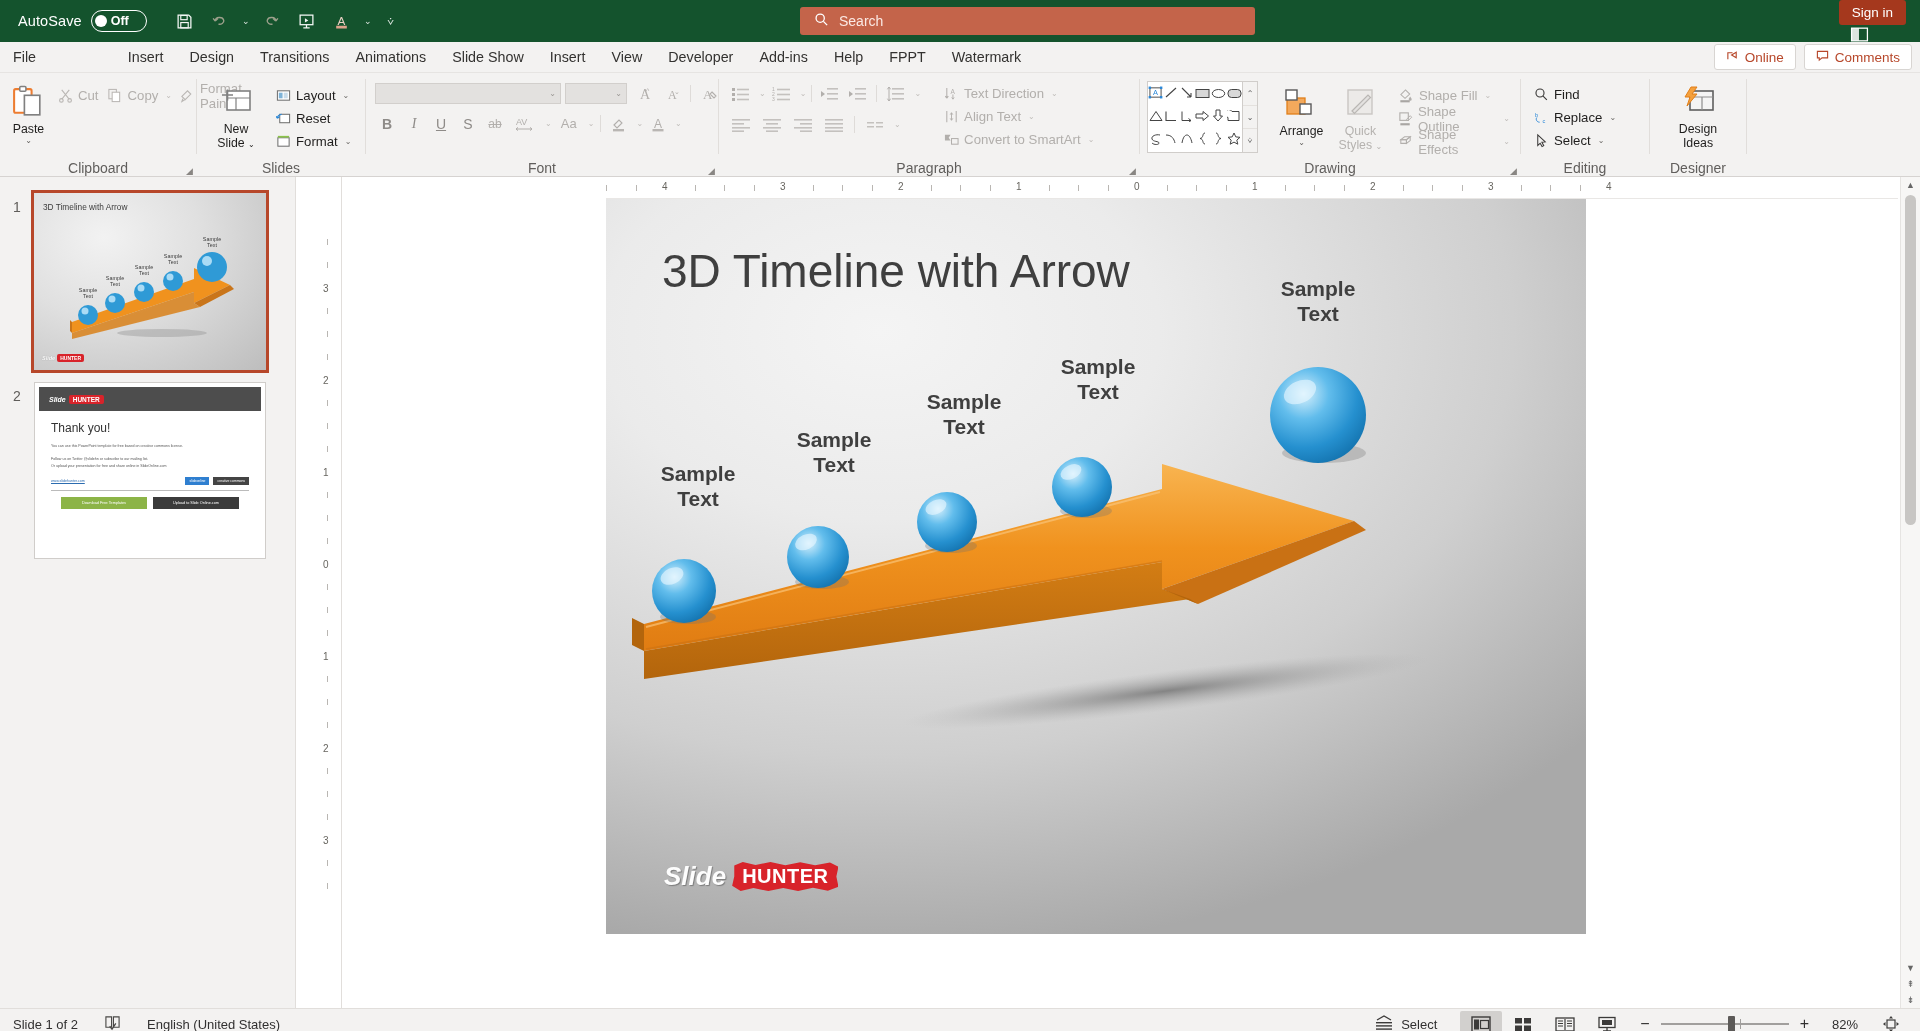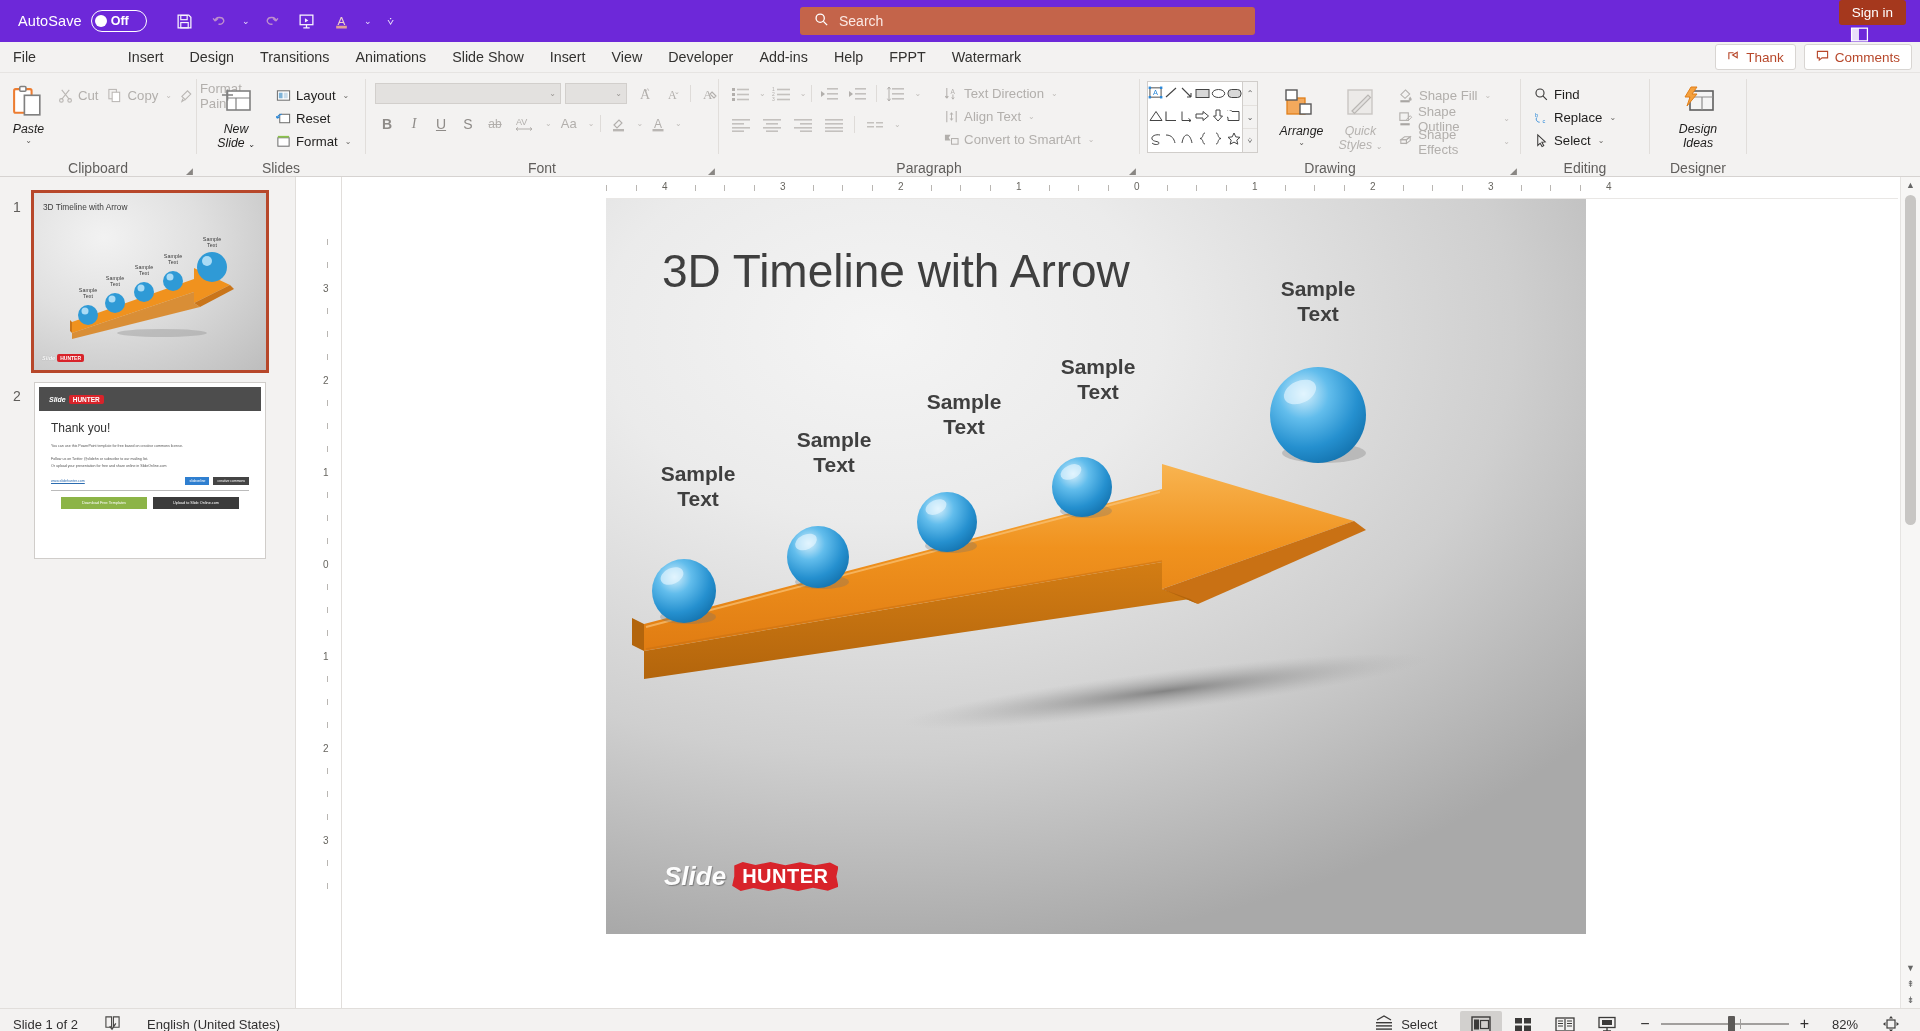--- a/index.html
+++ b/index.html
@@ -5,21 +5,21 @@
   * { box-sizing: border-box; margin: 0; padding: 0; }
   html, body {
     width: 1920px; height: 1031px;
     overflow: hidden;
     font-family: "Liberation Sans", sans-serif;
     background: #f3f2f1;
     -webkit-font-smoothing: antialiased;
   }
   
   .titlebar {
-    height: 42px; background: #6d28d9; display: flex; align-items: center;
+    height: 42px; background: #14532d; display: flex; align-items: center;
     color: #fff; position: relative;
   }
   .autosave-wrap { display: flex; align-items: center; margin-left: 18px; gap: 9px; }
   .autosave-label { font-size: 14.5px; color: #fff; letter-spacing: .1px; }
   .toggle {
     width: 56px; height: 22px; border-radius: 11px; border: 1.4px solid #fff;
     display: flex; align-items: center; padding: 0 3px; gap: 4px;
   }
   .toggle .knob { width: 12px; height: 12px; border-radius: 50%; background: #fff; }
   .toggle .t-txt { font-size: 12.5px; font-weight: bold; color: #fff; }
@@ -84,21 +84,21 @@
   .gsep { width: 1px; background: #e1dedb; margin: 6px 0 22px 0; }
   .gdialog {
     position: absolute; right: 3px; bottom: 1px; font-size: 9px; color: #898683;
   }
 
   .bigbtn {
     display: flex; flex-direction: column; align-items: center; justify-content: flex-start;
     width: 58px; padding-top: 3px; cursor: pointer; border-radius: 2px;
   }
   .bigbtn .bi { height: 40px; display:flex; align-items:center; justify-content:center; }
-  .bigbtn .blabel { font-size: 12.3px; color: #1f1e1d; line-height: 14px; text-align: center; font-style: italic; }
+  .bigbtn .blabel { font-size: 12.3px; color: #1f1e1d; line-height: 14px; text-align: center; }
   .bigbtn .bcaret { font-size: 8px; color: #605e5c; line-height: 9px; }
   .bigbtn.dis .blabel { color: #b5b2af; }
 
   .smallrow {
     display: flex; align-items: center; gap: 5px; height: 23px; padding: 0 4px;
     font-size: 13.2px; color: #1f1e1d; cursor: pointer; border-radius: 2px;
   }
   .smallrow.dis { color: #b2afac; }
   .sic { width: 16px; height: 16px; display: flex; align-items: center; justify-content: center; font-size: 13px; }
   .cc { font-size: 8px; color: #6b6966; margin-left: 2px; }
@@ -313,21 +313,21 @@
   <div class="tab">Watermark</div>
 
   <div class="tabrow-right">
     <div class="pillbtn">
       <span>
         <svg width="13" height="13" viewBox="0 0 14 14">
             <path d="M2 11V4h5" fill="none" stroke="#b7472a" stroke-width="1.2"></path>
             <path d="M6 6.5l5-3v6z" fill="none" stroke="#b7472a" stroke-width="1.2"></path>
           </svg>
       </span>
-      <span>Thank</span>
+      <span>Online</span>
     </div>
     <div class="pillbtn">
       <span>
         <svg width="13" height="13" viewBox="0 0 14 14">
             <path d="M1.5 2.5h11v7h-6l-3 2.5V9.5h-2z" fill="none" stroke="#b7472a" stroke-width="1.2"></path>
           </svg>
       </span>
       <span>Comments</span>
     </div>
   </div>

